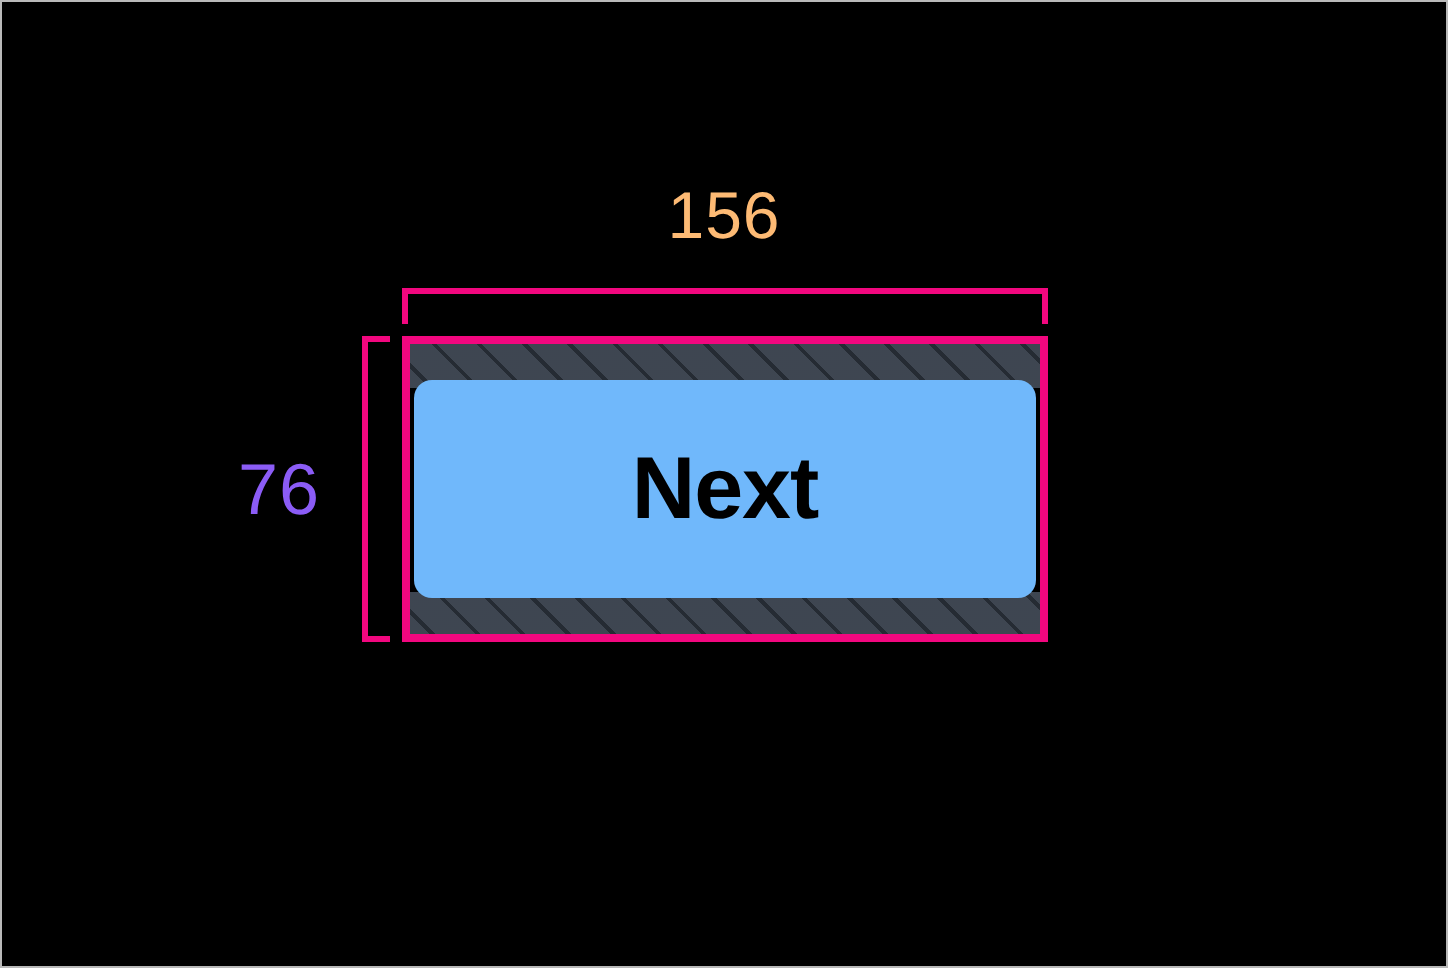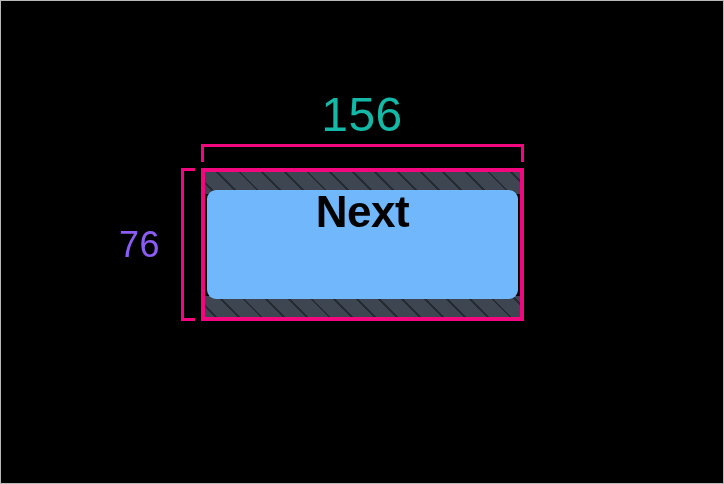--- a/index.html
+++ b/index.html
@@ -31,22 +31,22 @@
     line-height: 1;
     white-space: nowrap;
     letter-spacing: 0.5px;
   }
   
   #label-width-inner {
     position: absolute;
     left: 361px;
     top: 90px;
     transform: translateX(-50%);
-    font-size: 48px;
-    color: #14b8a6;
+    font-size: 33px;
+    color: #fdba74;
     line-height: 1;
   }
 
   #label-height {
     left: 118px;
     top: 226px;
     font-size: 36px;
   }
 
   
@@ -114,21 +114,21 @@
 
   #button-surface {
     position: absolute;
     left: 2px;
     right: 2px;
     top: 18px;
     bottom: 18px;
     background: #70b8fb;
     border-radius: 9px;
     display: flex;
-    align-items: flex-start;
+    align-items: center;
     justify-content: center;
   }
 
   #button-label {
     color: #000000;
     font-family: "Liberation Sans", sans-serif;
     font-weight: bold;
     font-size: 44px;
     line-height: 1;
     letter-spacing: -0.5px;

